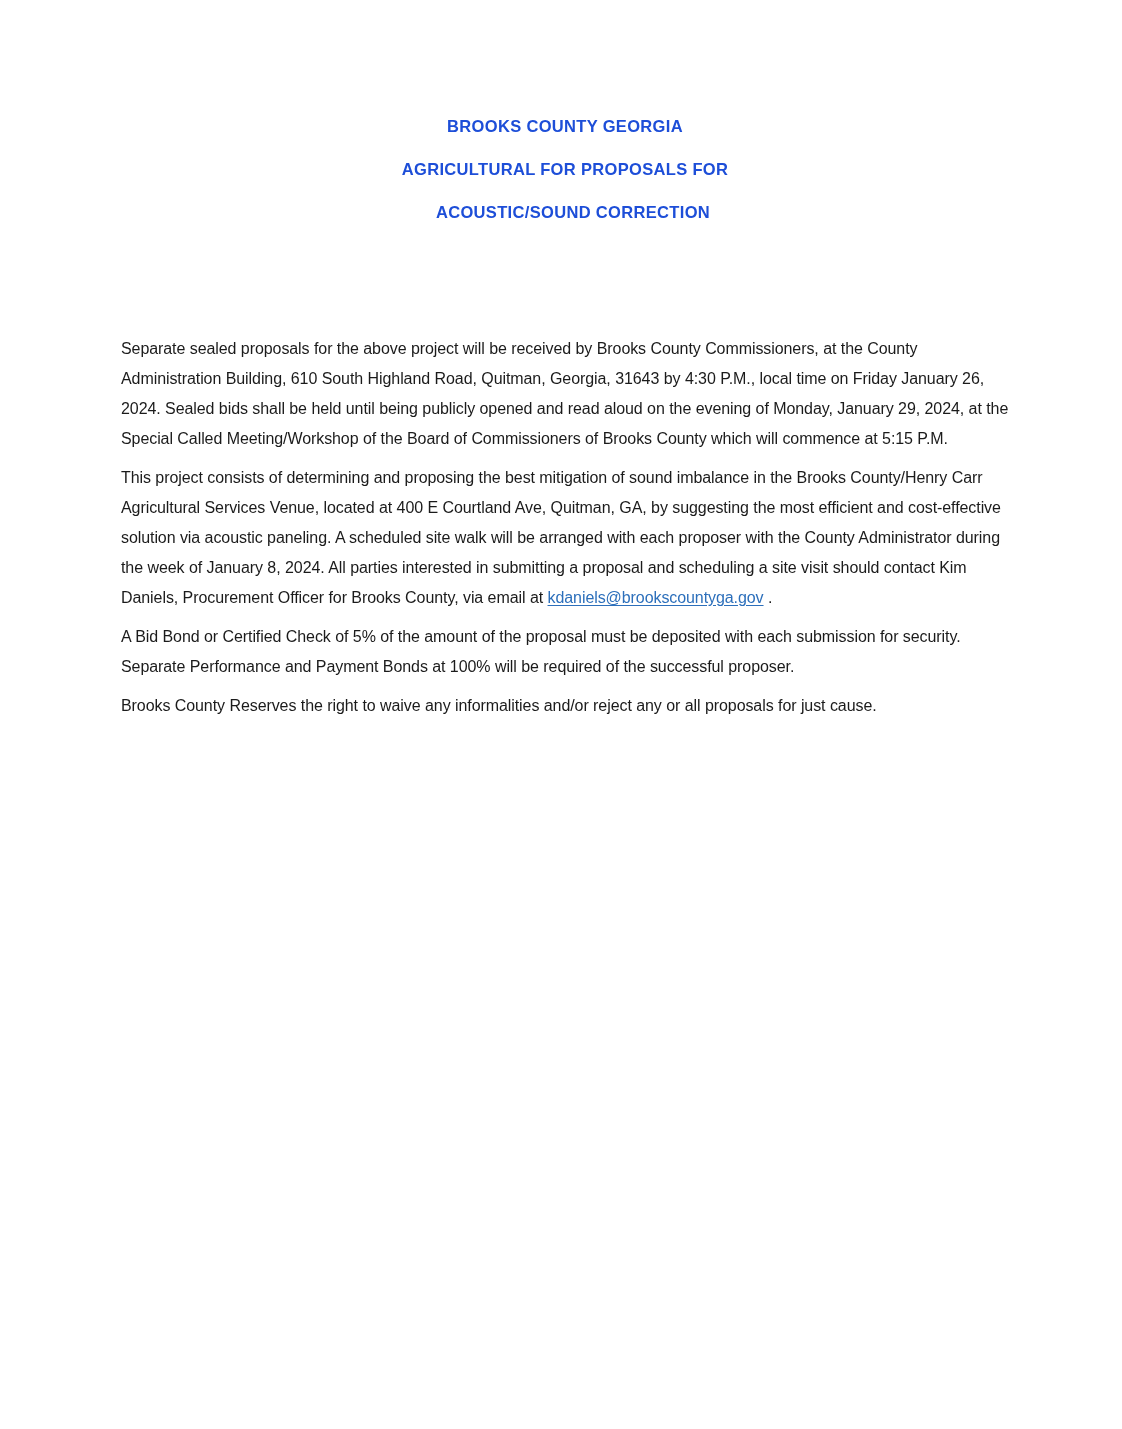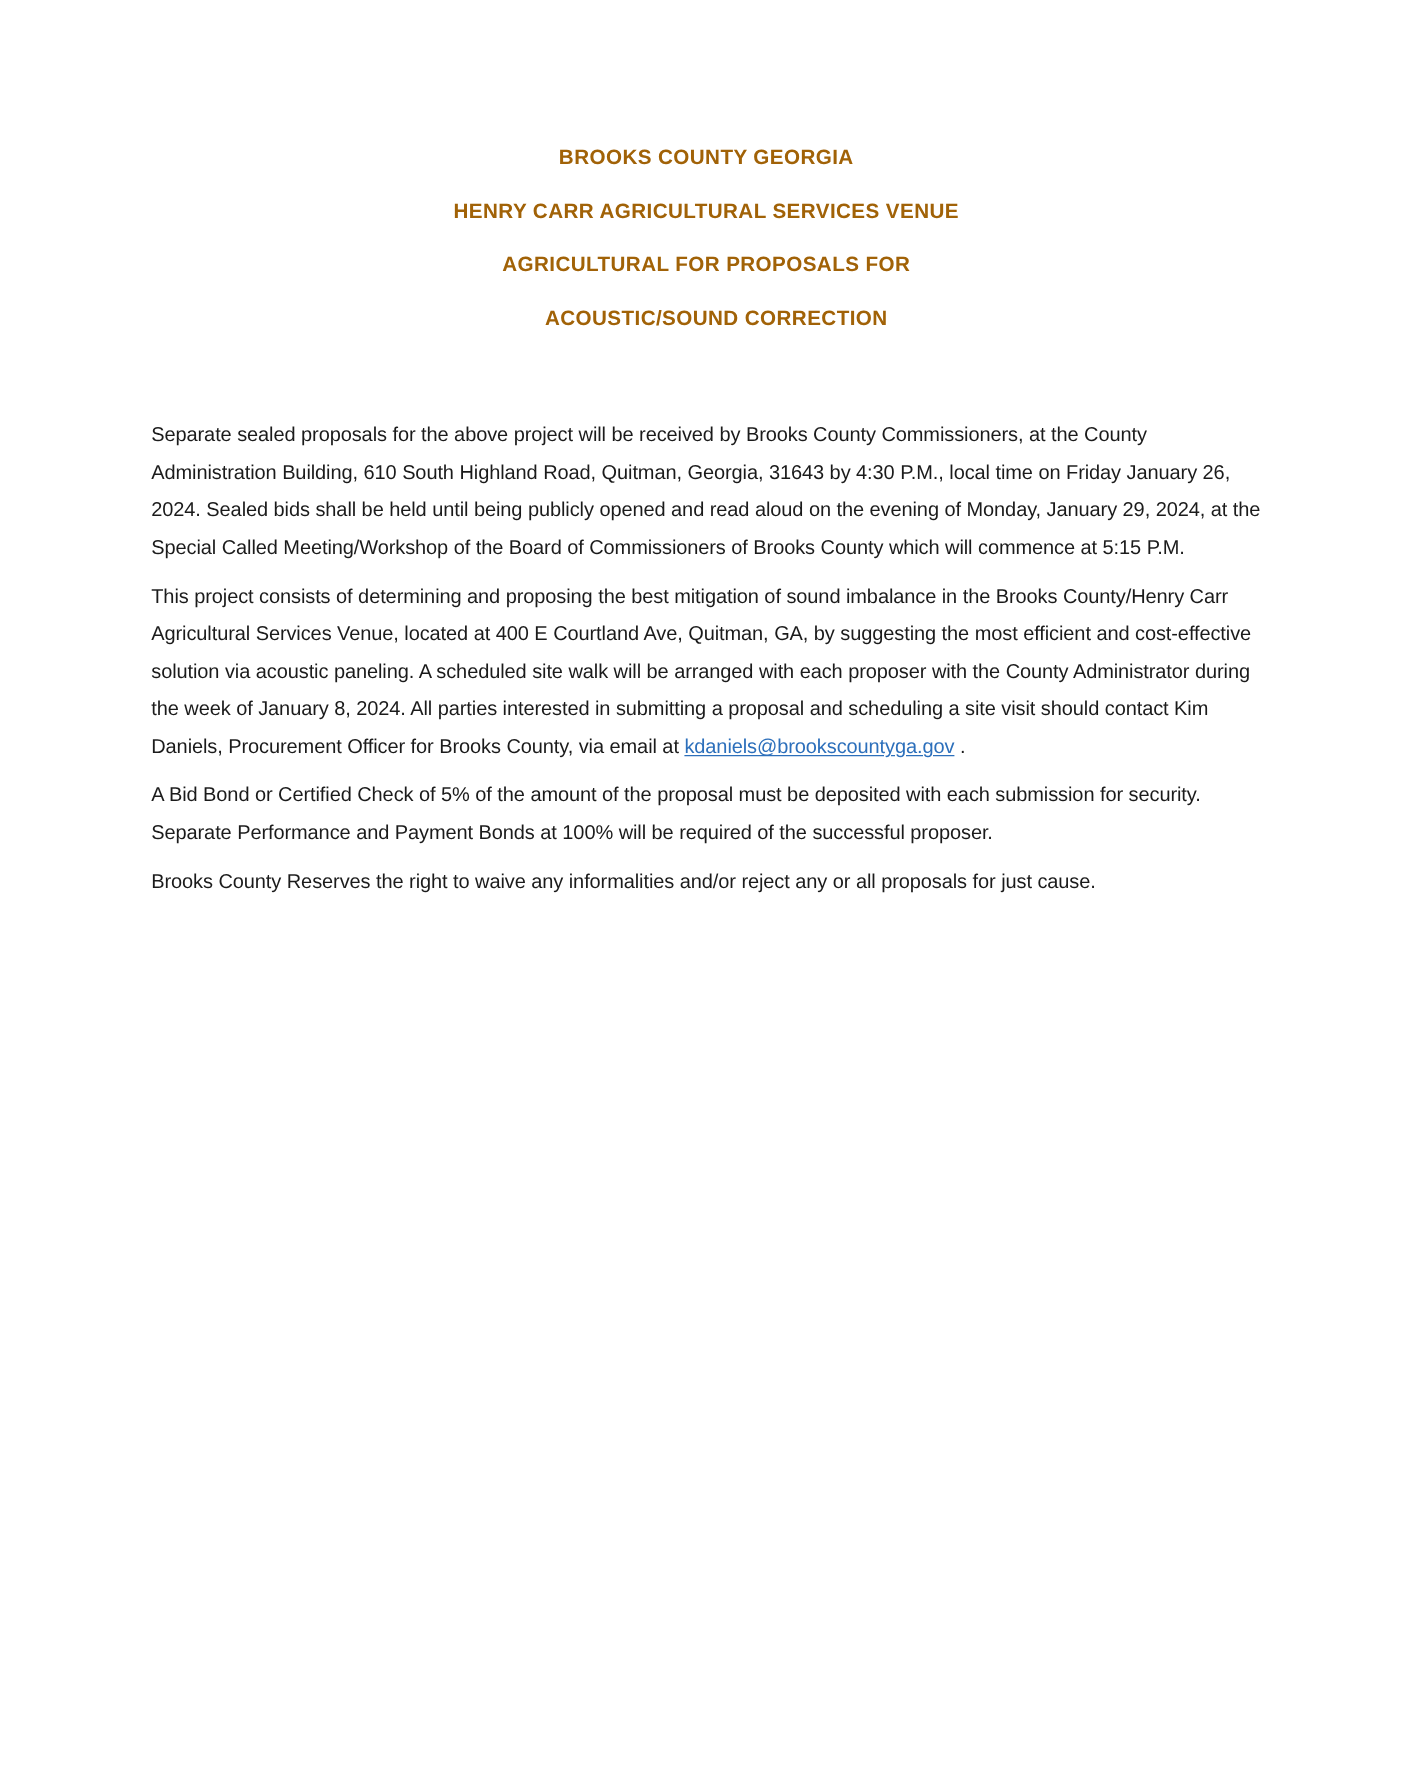--- a/index.html
+++ b/index.html
@@ -30,21 +30,21 @@
     left: 0;
     right: 0;
     top: 118px;
     text-align: center;
   }
   .heading-line {
     display: block;
     font-size: 16.5px;
     font-weight: bold;
     letter-spacing: 0.02em;
-    color: #a16207;
+    color: #1d4ed8;
     line-height: 1;
     margin: 0 0 26.5px 0;
     padding-left: 8px; 
     white-space: nowrap;
   }
   .heading-line:last-child { margin-bottom: 0; padding-left: 24px; }
 
   
   .body-block {
     position: absolute;
@@ -69,21 +69,20 @@
     cursor: pointer;
   }
 </style>
 </head>
 <body>
 
 <div class="page">
 
   <div class="heading-block">
     <div class="heading-line">BROOKS COUNTY GEORGIA</div>
-    <div class="heading-line">HENRY CARR AGRICULTURAL SERVICES VENUE</div>
     <div class="heading-line">AGRICULTURAL FOR PROPOSALS FOR</div>
     <div class="heading-line">ACOUSTIC/SOUND CORRECTION</div>
   </div>
 
   <div class="body-block">
 
     <p class="para">Separate sealed proposals for the above project will be received by Brooks County Commissioners, at the County Administration Building, 610 South Highland Road, Quitman, Georgia, 31643 by 4:30 P.M., local time on Friday January 26, 2024. Sealed bids shall be held until being publicly opened and read aloud on the evening of Monday, January 29, 2024, at the Special Called Meeting/Workshop of the Board of Commissioners of Brooks County which will commence at 5:15 P.M.</p>
 
     <p class="para"><span>This project consists of determining and proposing the best mitigation of sound imbalance in the Brooks County/Henry Carr Agricultural Services Venue, located at 400 E Courtland Ave, Quitman, GA, by suggesting the most efficient and cost-effective solution via acoustic paneling. A scheduled site walk will be arranged with each proposer with the County Administrator during the week of January 8, 2024. All parties interested in submitting a proposal and scheduling a site visit should contact Kim Daniels, Procurement Officer for Brooks County, via email at </span><a class="email-link" href="#">kdaniels@brookscountyga.gov</a><span> .</span></p>
 

